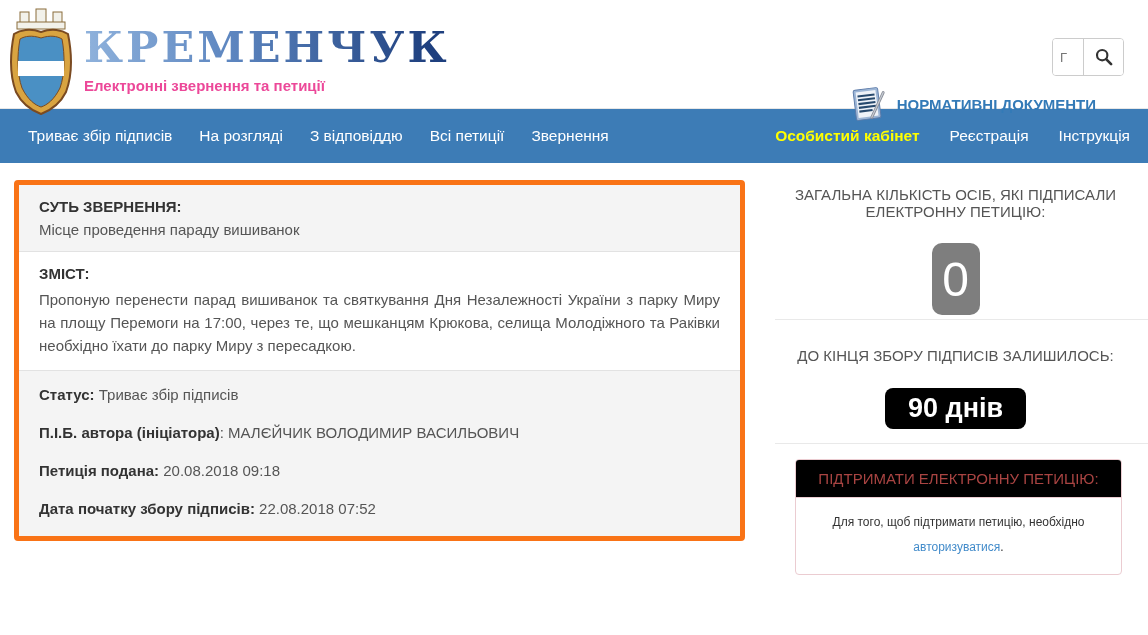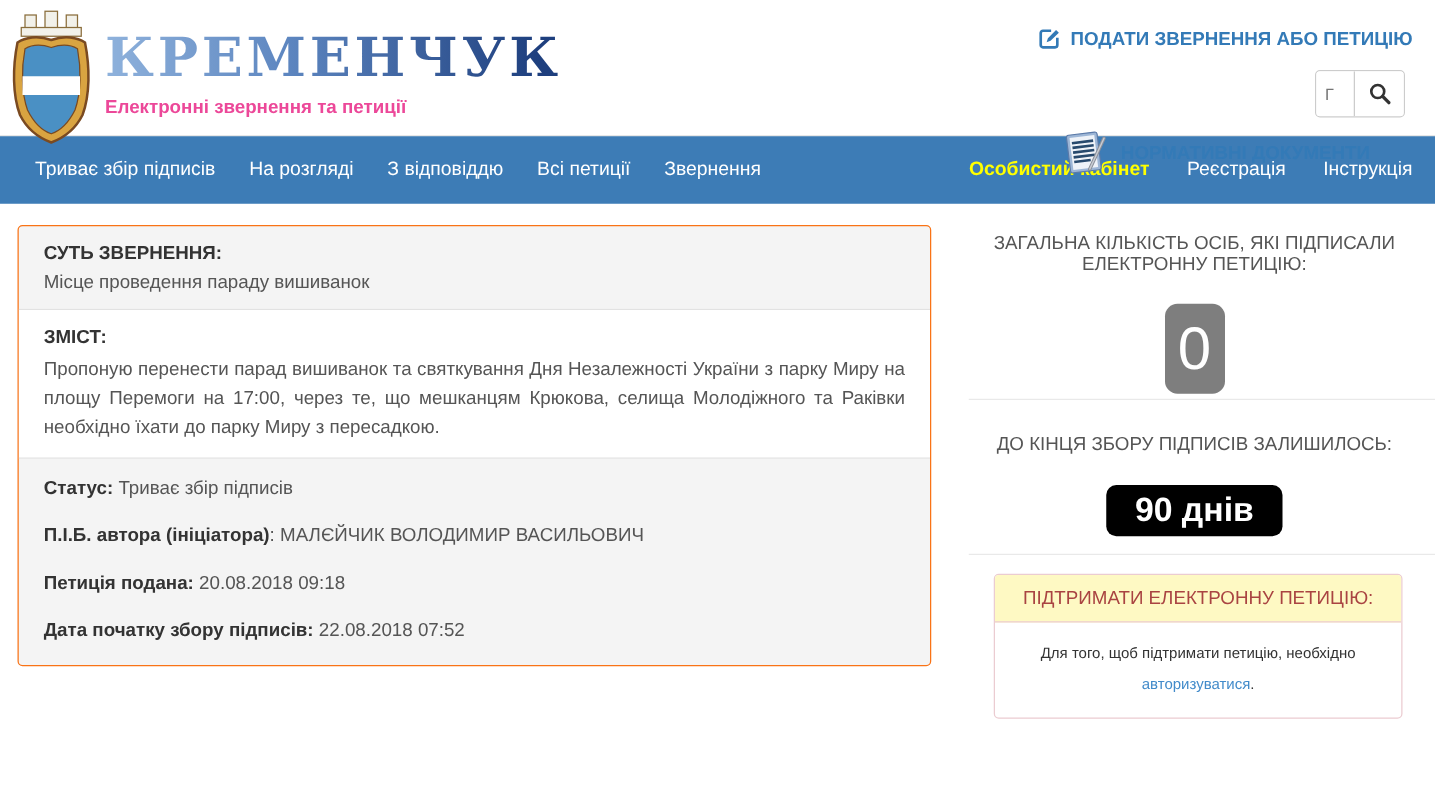--- a/index.html
+++ b/index.html
@@ -48,21 +48,21 @@
   }
   .nav-left { display:flex; gap:27px; }
   .nav-right { margin-left:auto; display:flex; gap:30px; }
   .nav-item { color:#fff; white-space:nowrap; }
   .nav-item.active { color:#ffff00; font-weight:bold; }
 
   
   .main { display:flex; align-items:flex-start; }
   .petition-panel {
     margin:17px 0 0 14px; width:731px;
-    border:1px solid #f97316; border-radius:4px; overflow:hidden; background:#f4f4f4;
+    border:5px solid #f97316; border-radius:4px; overflow:hidden; background:#f4f4f4;
   }
   .panel-section { padding:13px 20px; font-size:15px; }
   .panel-section.alt { background:#fff; border-top:1px solid #e2e2e2; border-bottom:1px solid #e2e2e2; }
   .sec-label { font-weight:bold; color:#333; margin-bottom:6px; }
   .sec-value { color:#555; }
   .petition-body { color:#555; line-height:23px; text-align:justify; margin-top:6px; }
   .meta-section { padding:15px 20px 19px; }
   .meta-row { margin-bottom:21px; font-size:15px; color:#555; }
   .meta-row:last-child { margin-bottom:0; }
   .meta-row .lbl { font-weight:bold; color:#333; }
@@ -82,21 +82,21 @@
   .days-btn {
     display:inline-block; margin-top:24px; padding:5px 23px; background:#000000;
     border:none; border-radius:8px; color:#fff; font-size:27px; font-weight:bold; cursor:pointer;
     font-family:"Liberation Sans", sans-serif;
   }
   .support-panel {
     margin-top:15px; margin-left:6px; margin-right:0;
     border:1px solid #ebccd1; border-radius:4px; background:#fff; overflow:hidden;
   }
   .support-heading {
-    background:#fef9c3; border-bottom:1px solid #ebccd1; color:#a94442;
+    background:#000000; border-bottom:1px solid #ebccd1; color:#a94442;
     font-size:15px; padding:10px 12px; text-align:center;
   }
   .support-body { padding:12px 18px 14px; font-size:12px; color:#333; line-height:25px; }
   .support-body a { color:#428bca; }
 </style>
 </head>
 <body>
 
 <div class="header">
   <a class="brand">
@@ -115,27 +115,20 @@
 
       <rect x="10" y="53" width="46" height="15" fill="#ffffff"></rect>
     </svg>
     <span class="brand-text">
       <span class="brand-title">КРЕМЕНЧУК</span>
       <div class="brand-tagline">Електронні звернення та петиції</div>
     </span>
   </a>
 
   <div class="header-right">
-    <a class="submit-link">
-      <svg width="18" height="18" viewBox="0 0 16 16">
-        <path d="M13.2 7.2v5.3a1.6 1.6 0 0 1-1.6 1.6H3a1.6 1.6 0 0 1-1.6-1.6V3.9A1.6 1.6 0 0 1 3 2.3h5.8" fill="none" stroke="#337ab7" stroke-width="1.9"></path>
-        <path d="M5.6 10.4l.9-2.8 5.8-5.9 2 2-5.9 5.8-2.8.9z" fill="#337ab7"></path>
-      </svg>
-      <span>ПОДАТИ ЗВЕРНЕННЯ АБО ПЕТИЦІЮ</span>
-    </a>
 
     <div class="search-group">
       <input class="search-input" type="text" placeholder="Г" style="">
       <button class="search-btn">
         <svg width="18" height="18" viewBox="0 0 16 16">
           <circle cx="6.4" cy="6.4" r="4.6" fill="none" stroke="#333" stroke-width="1.9"></circle>
           <line x1="9.9" y1="9.9" x2="14.3" y2="14.3" stroke="#333" stroke-width="2.4" stroke-linecap="round"></line>
         </svg>
       </button>
     </div>

